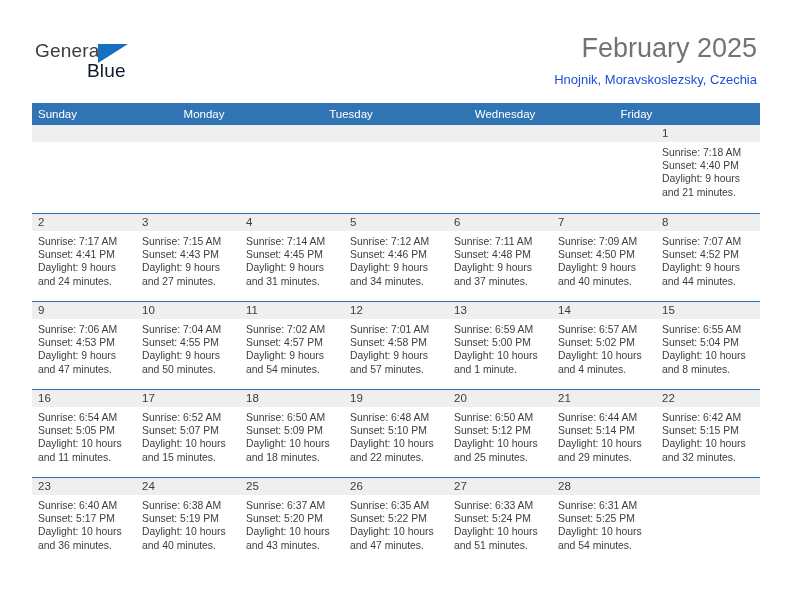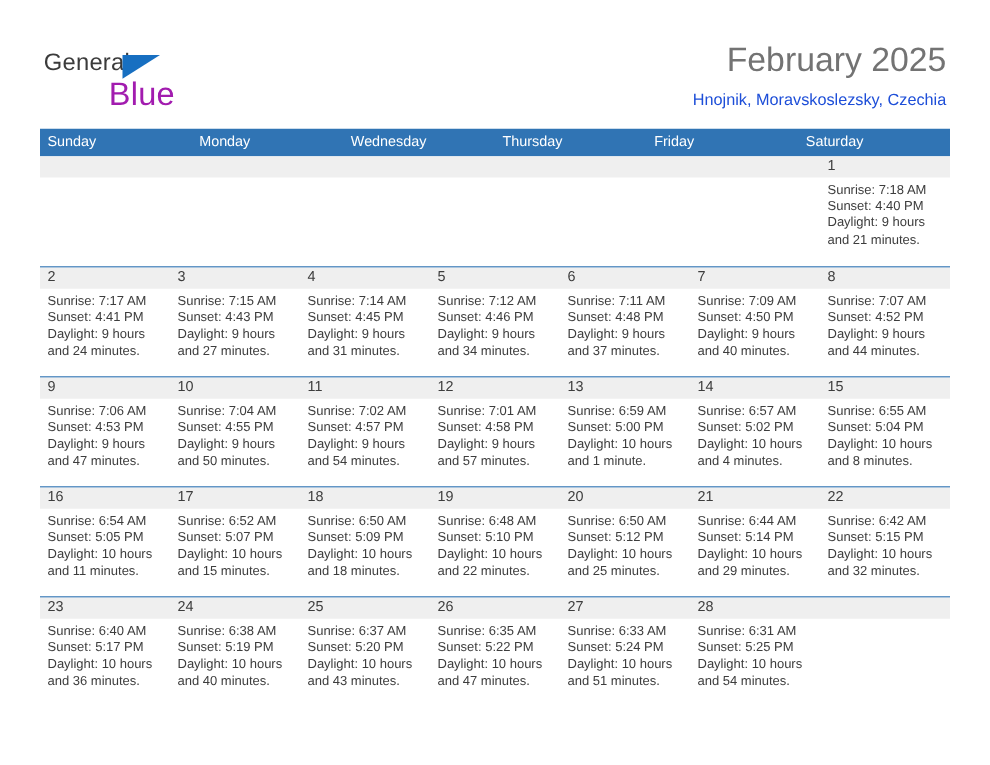--- a/index.html
+++ b/index.html
@@ -48,22 +48,22 @@
     left: 63px;
     top: 4px;
     width: 0; height: 0;
     border-left: 30px solid #176fc1;
     border-bottom: 19px solid transparent;
   }
   .logo-blue {
     position: absolute;
     left: 52px;
     top: 20px;
-    font-size: 26px;
-    color: #a21caf;
+    font-size: 19px;
+    color: #0f172a;
     letter-spacing: 0.2px;
   }
   .title-block {
     position: absolute;
     right: 35px;
     top: 32px;
     text-align: right;
   }
   .cal-title {
     font-size: 27px;
@@ -148,24 +148,23 @@
     <div class="title-block">
       <div class="cal-title">February 2025</div>
       <div class="cal-subtitle">Hnojnik, Moravskoslezsky, Czechia</div>
     </div>
   </div>
 
   <div class="calendar">
     <div class="dow-row">
         <div class="dow">Sunday</div>
         <div class="dow">Monday</div>
+        <div class="dow">Tuesday</div>
         <div class="dow">Wednesday</div>
-        <div class="dow">Thursday</div>
         <div class="dow">Friday</div>
-        <div class="dow">Saturday</div>
       </div>
     <div id="weeks-container">
         <div class="week first">
           <div class="cell empty">
             <div class="daynum-band"></div>
           </div>
           <div class="cell empty">
             <div class="daynum-band"></div>
           </div>
           <div class="cell empty">

